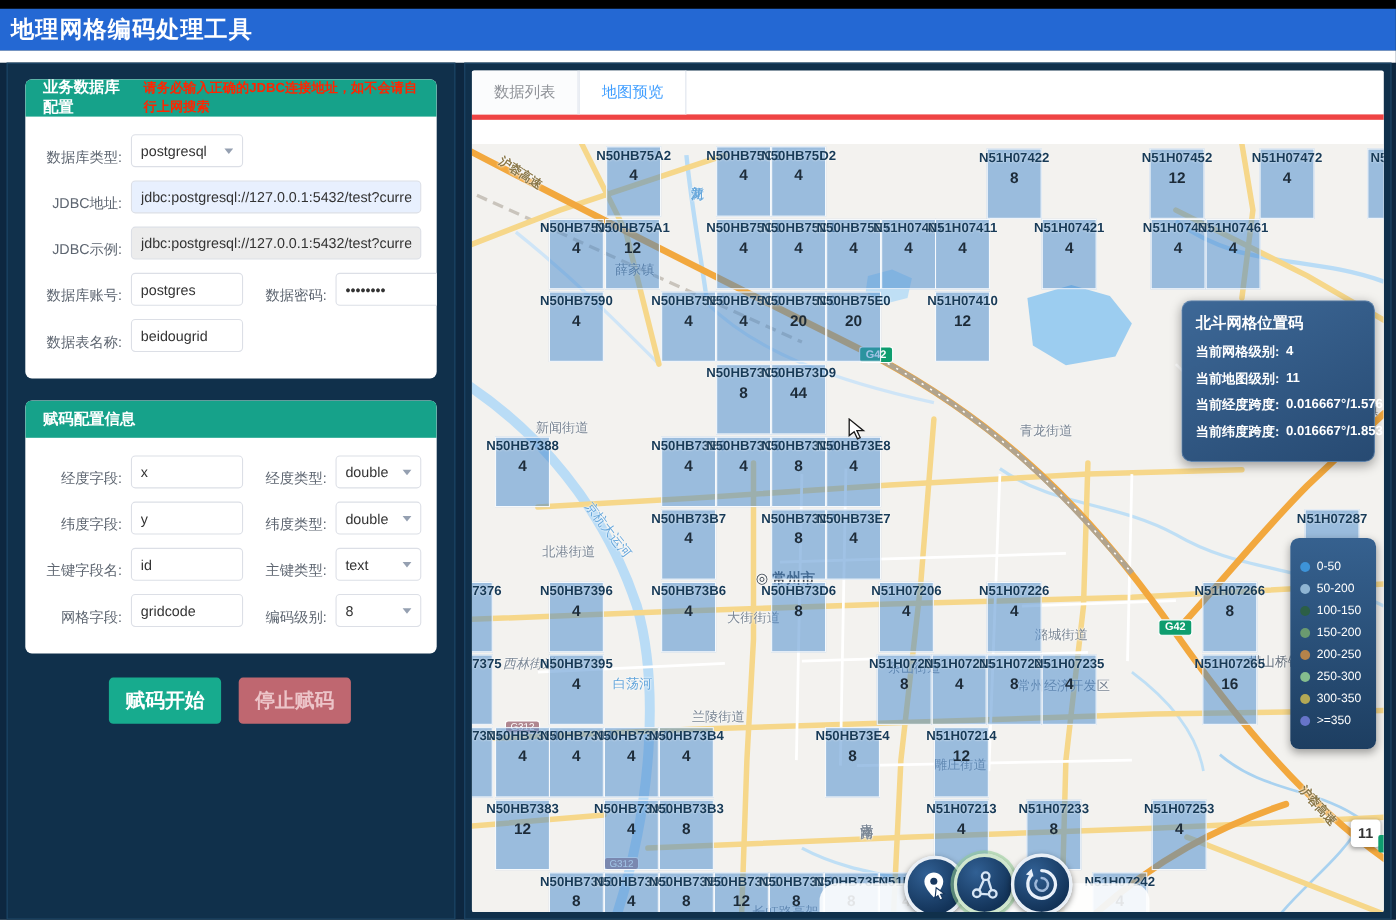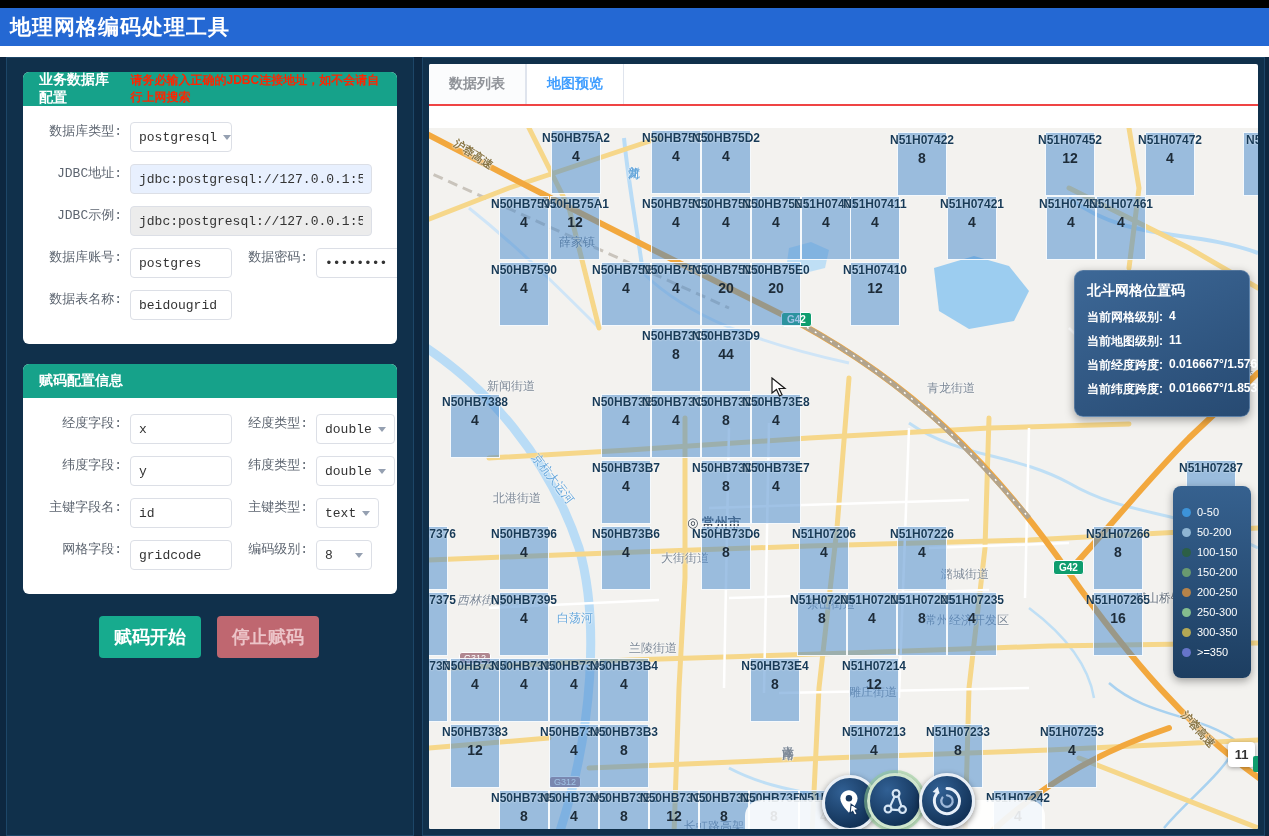--- a/index.html
+++ b/index.html
@@ -12,39 +12,39 @@
   
   .main{display:flex;gap:8px;padding:0 6px;height:779px;box-sizing:border-box;border-radius:16px;}
   .left-panel{width:408px;flex:none;background:#10304b;border:1px solid #1d4668;box-sizing:border-box;padding:14px 10px;}
   .right-panel{flex:1;background:#10304b;border:1px solid #1d4668;box-sizing:border-box;padding:6px;}
   
   .card{background:#fff;border-radius:6px;overflow:hidden;margin:0 6px 20px 6px;}
   .card-head{background:#16a28a;height:34px;display:flex;align-items:center;padding:0 16px;gap:12px;}
   .card-title{color:#fff;font-weight:bold;font-size:14px;}
   .warning{color:#ff2500;font-size:12px;font-weight:bold;}
   .card-body{padding:4px 6px 12px 6px;}
-  .frow{display:flex;align-items:flex-start;margin:12px 19px;font-family:Liberation Mono, monospace;}
+  .frow{display:flex;align-items:flex-end;margin:12px 8px;}
   .flabel{width:74px;text-align:right;margin-right:8px;font-size:13px;color:#5d6570;flex:none;white-space:nowrap;}
   .flabel.second{width:64px;margin-left:12px;}
   input.ctl{height:30px;border:1px solid #dcdfe6;border-radius:4px;padding:0 8px;font-size:13px;color:#333;
     box-sizing:border-box;outline:none;font-family:inherit;}
   .w100{width:102px;} .wfull{flex:1;}
   .autofill{background:#e8f0fe;}
   .disabled{background:#ececec;color:#8a8a8a;}
   .sel{height:30px;border:1px solid #dcdfe6;border-radius:4px;background:#fff;display:flex;align-items:center;
     justify-content:space-between;padding:0 8px;font-size:13px;color:#333;box-sizing:border-box;cursor:pointer;}
   .chev{width:0;height:0;border-left:4px solid transparent;border-right:4px solid transparent;
     border-top:5px solid #95a0b1;margin-left:6px;flex:none;}
   .actions{margin:22px 0 0 82px;display:flex;gap:16px;}
   .btn{border:none;border-radius:4px;padding:9px 15px;font-size:18px;font-weight:bold;cursor:pointer;font-family:inherit;}
   .btn-start{background:#17ab8e;color:#fff;}
   .btn-stop{background:#bf6770;color:#ecc4c8;}
   
   .tabs-card{background:#fff;border-radius:2px;height:100%;box-sizing:border-box;overflow:hidden;}
-  .tab-bar{height:40px;border-bottom:2px solid #ef4444;display:flex;font-weight:bold;}
+  .tab-bar{height:40px;border-bottom:5px solid #ef4444;display:flex;}
   .tab{padding:0 20px;line-height:39px;font-size:14px;cursor:pointer;}
   .tab.inactive{color:#909399;background:#fbfcfd;border-right:1px solid #dfe4ed;}
   .tab.active{color:#409eff;background:#fff;border-left:1px solid #dfe4ed;border-right:1px solid #dfe4ed;}
   .map-gap{height:22px;background:#fff;}
   
   .map-wrap{position:relative;width:829px;height:706px;overflow:hidden;background:#f3f2ef;cursor:default;}
   .map-wrap svg.bg{position:absolute;left:0;top:0;z-index:0;}
   #labels{position:absolute;inset:0;z-index:1;}
   .plabel{position:absolute;font-size:12px;color:#7b8795;white-space:nowrap;text-shadow:0 0 2px #fff,0 0 2px #fff;}
   .plabel.town{color:#68737f;}

